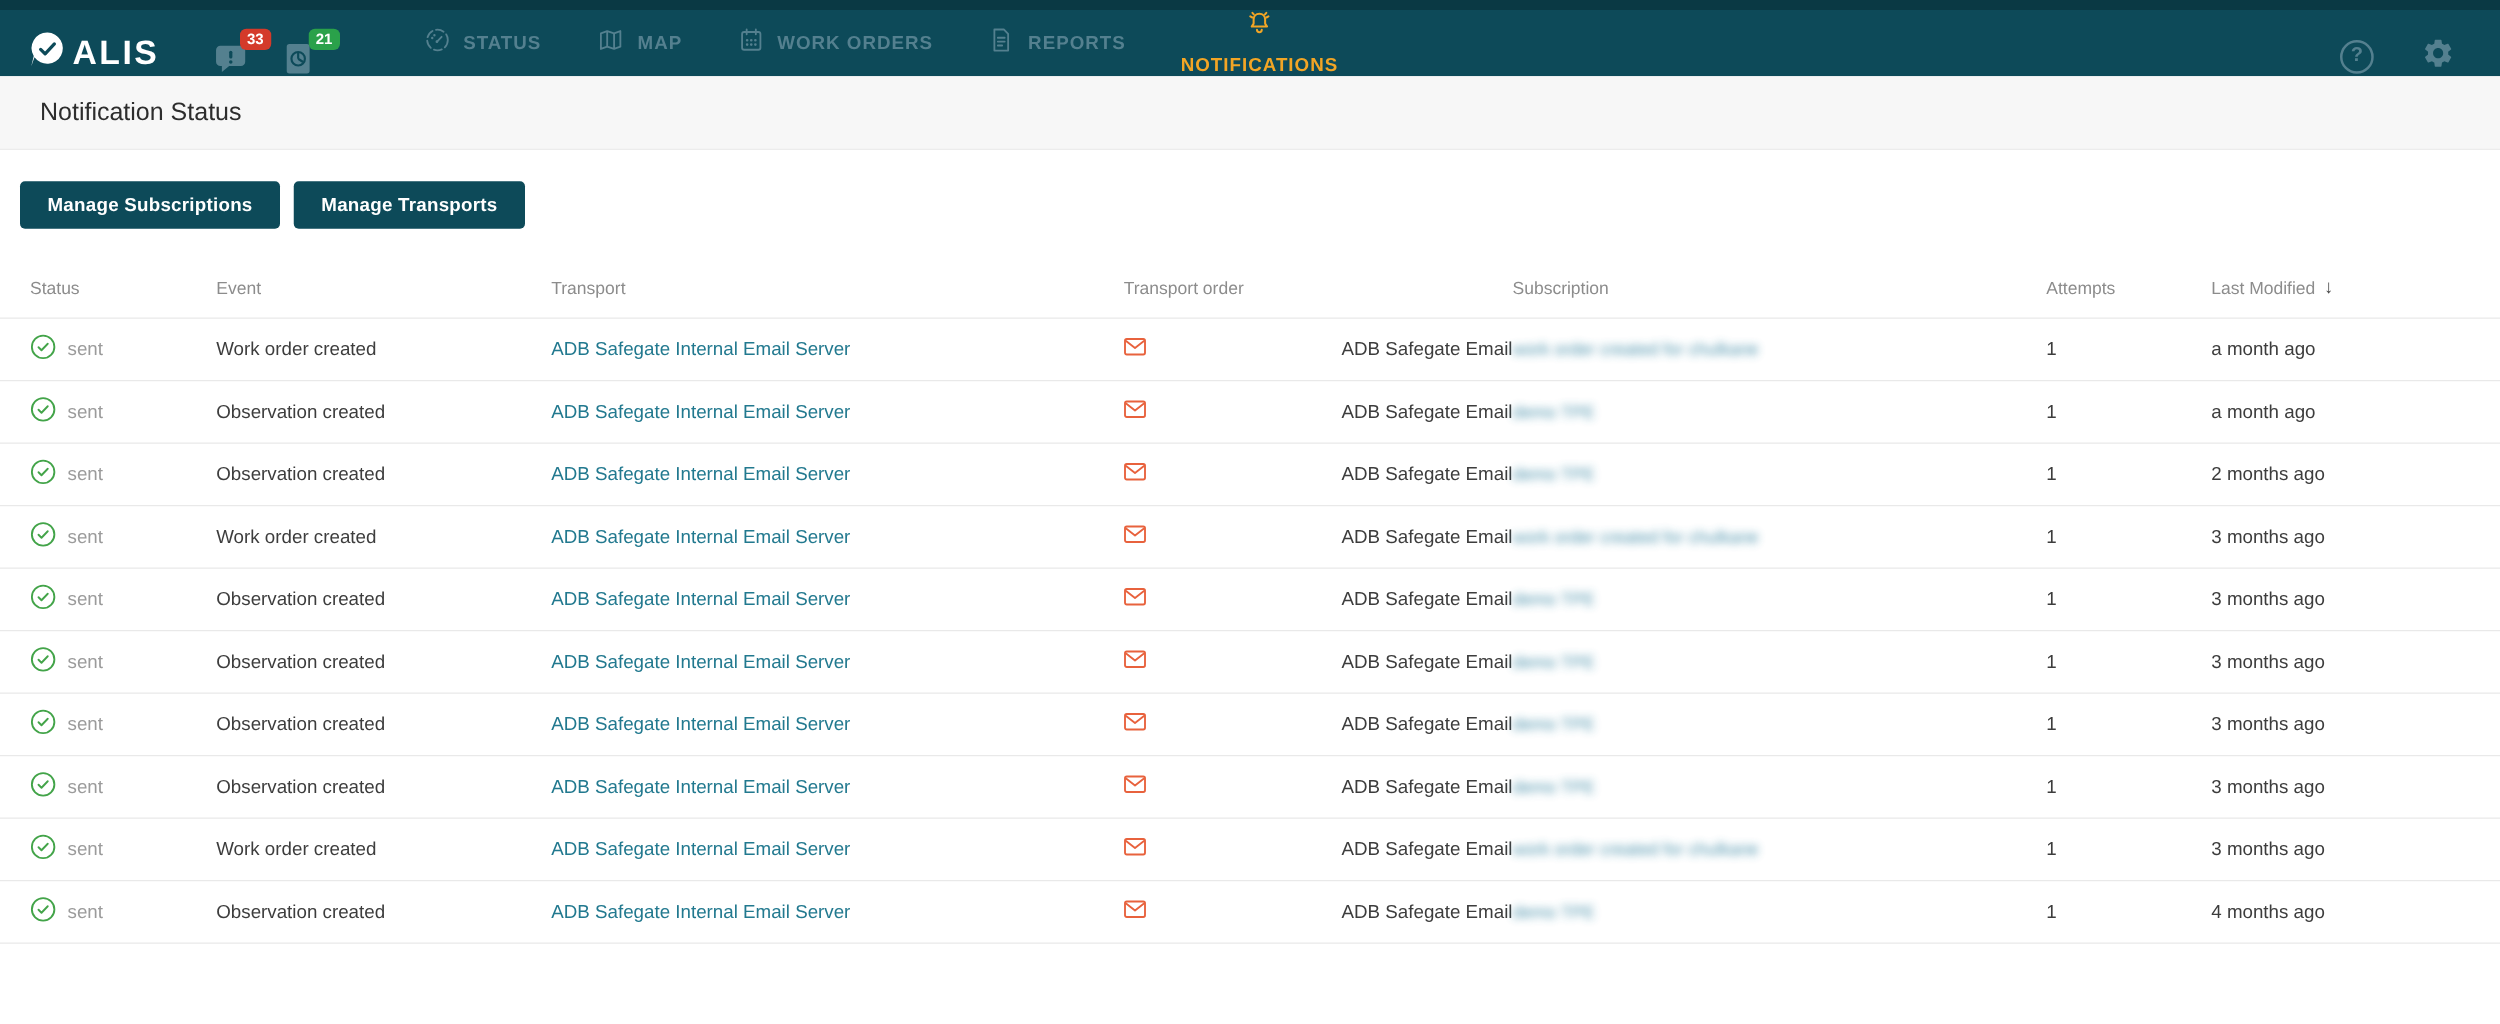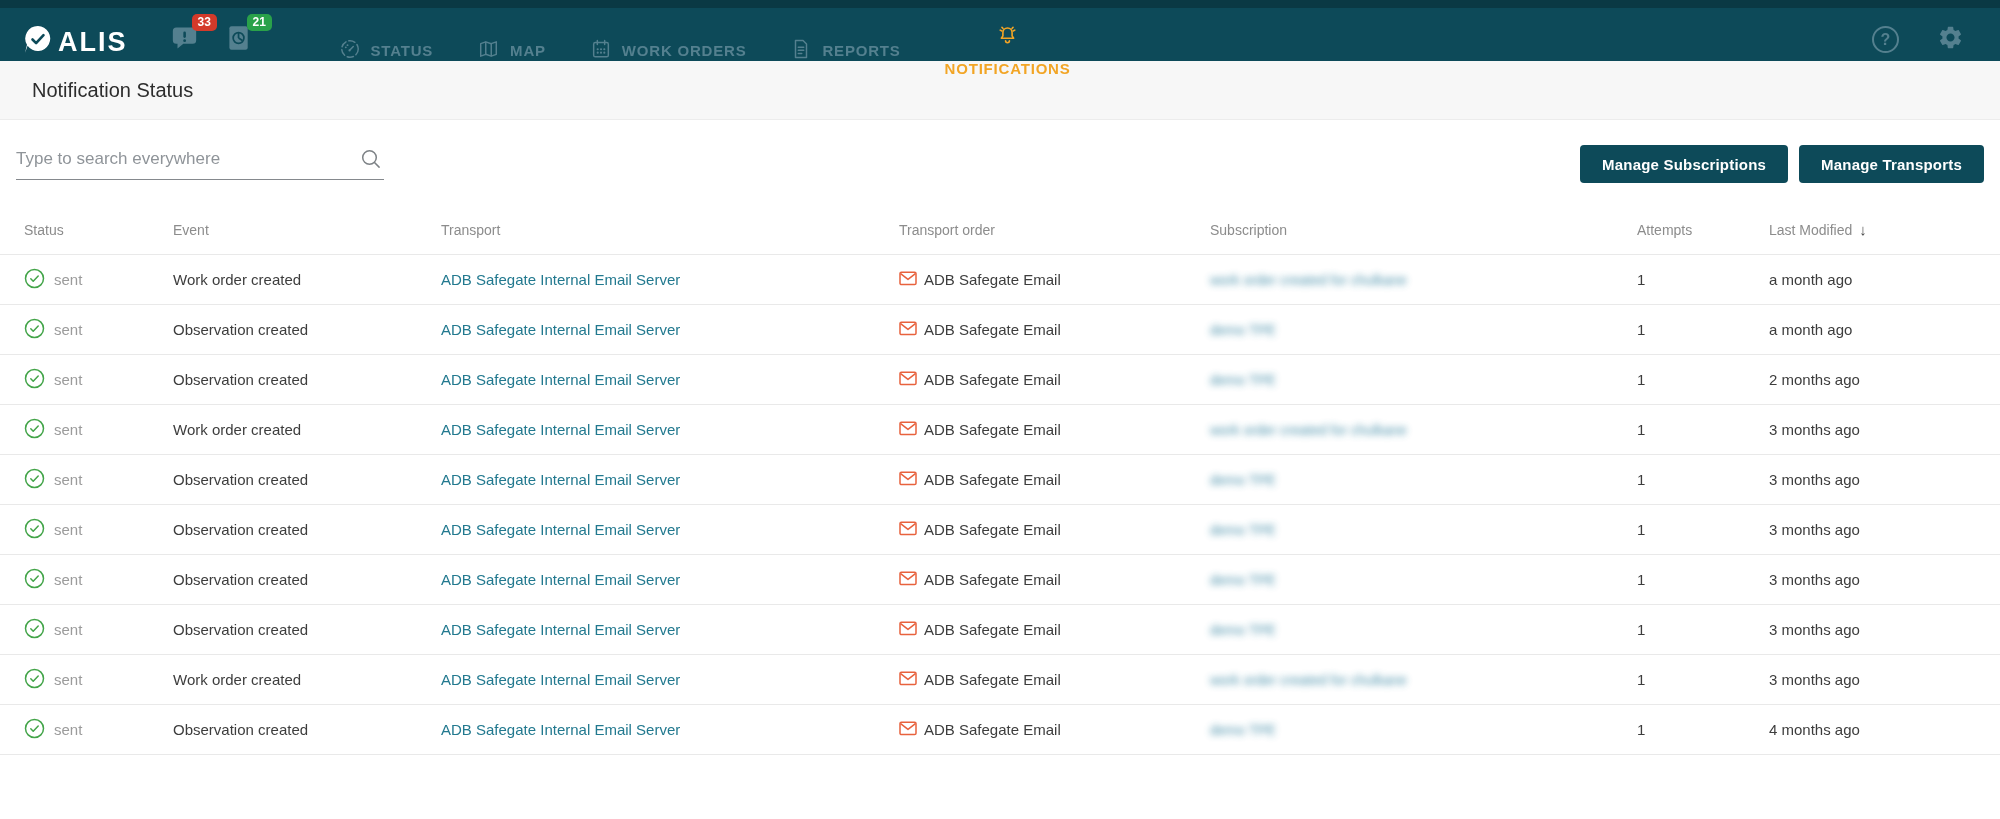--- a/index.html
+++ b/index.html
@@ -8,21 +8,21 @@
     --header-text:#8c8c8c; --row-text:#3d3d3d; --sent-gray:#9b9b9b; --link:#22798f;
     --envelope:#e8623d; --check-green:#43a449; --separator:#e9e9e9; --button-bg:#0d4a59;
     --placeholder:#8f9499; --underline:#85898d;
   }
   *{box-sizing:border-box;margin:0;padding:0;}
   html,body{width:2000px;height:819px;overflow:hidden;background:#fff;
     font-family:"Liberation Sans",sans-serif;-webkit-font-smoothing:antialiased;}
 
   
   .nav{height:61px;background:var(--nav-bg);border-top:8px solid var(--top-strip);
-    display:flex;align-items:flex-start;padding:16px 36px 0 22px;}
+    display:flex;align-items:flex-end;padding:16px 36px 0 22px;}
   .logo{display:flex;align-items:center;gap:6px;margin-right:42px;}
   .logo-text{color:#fff;font-size:27px;font-weight:800;letter-spacing:2px;}
   .icon-badge{position:relative;margin-right:26px;cursor:pointer;}
   .icon-badge svg{display:block;}
   .badge{position:absolute;top:-10px;left:22px;color:#fff;font-size:12px;font-weight:700;
     padding:2px 6px;border-radius:5px;line-height:1.1;}
   .badge.red{background:var(--badge-red);}
   .badge.green{background:var(--badge-green);}
   .nav-items{display:flex;align-items:center;margin-left:62px;}
   .nav-item{display:flex;align-items:center;gap:10px;margin-right:44px;color:var(--nav-muted);
@@ -55,21 +55,21 @@
   
   .grid{display:grid;grid-template-columns:149px 268px 458px 311px 427px 132px 1fr;
     align-items:center;padding:0 16px 0 24px;}
   .thead{height:50px;color:var(--header-text);font-size:14px;border-bottom:1px solid var(--separator);}
   .thead .hcell{display:flex;align-items:center;gap:7px;}
   .sort-arrow{color:#4a4a4a;font-size:15px;font-weight:700;}
   .trow{height:50px;border-bottom:1px solid var(--separator);font-size:15px;color:var(--row-text);}
   .status-cell{display:flex;align-items:center;gap:9px;}
   .sent-label{color:var(--sent-gray);}
   .transport-link{color:var(--link);text-decoration:none;cursor:pointer;}
-  .method-cell{display:flex;align-items:center;gap:7px;}
+  .method-cell{display:flex;align-items:center;gap:7px;justify-content:space-between;}
   .subscription-text{color:#2a7d9c;font-size:14px;filter:blur(3.5px);opacity:.85;}
 </style>
 </head>
 <body>
 
 <div class="nav">
   <div class="logo">
     <span>
       <svg width="30" height="32" viewBox="0 0 30 32">
         <path d="M16 2A12.5 12.5 0 1 1 5.6 21.8L3 29l2-8.2A12.5 12.5 0 0 1 16 2z" fill="#ffffff"></path>
@@ -159,29 +159,20 @@
       </svg>
     </span>
   </div>
 </div>
 
 <div class="title-band">
   <div class="page-title">Notification Status</div>
 </div>
 
 <div class="controls">
-  <div class="search-wrap">
-    <input class="search-input" type="text" placeholder="Type to search everywhere" style="">
-    <span class="search-icon">
-      <svg width="22" height="22" viewBox="0 0 22 22" fill="none" stroke="#7d8286" stroke-width="1.5" stroke-linecap="round">
-        <circle cx="9.5" cy="9.5" r="6.8"></circle>
-          <path d="M14.5 14.5l4.6 4.6"></path>
-      </svg>
-    </span>
-  </div>
   <div class="btn-row">
     <button class="btn">Manage Subscriptions</button>
     <button class="btn">Manage Transports</button>
   </div>
 </div>
 
 <div class="grid thead">
   <div class="hcell">Status</div>
   <div class="hcell">Event</div>
   <div class="hcell">Transport</div>

